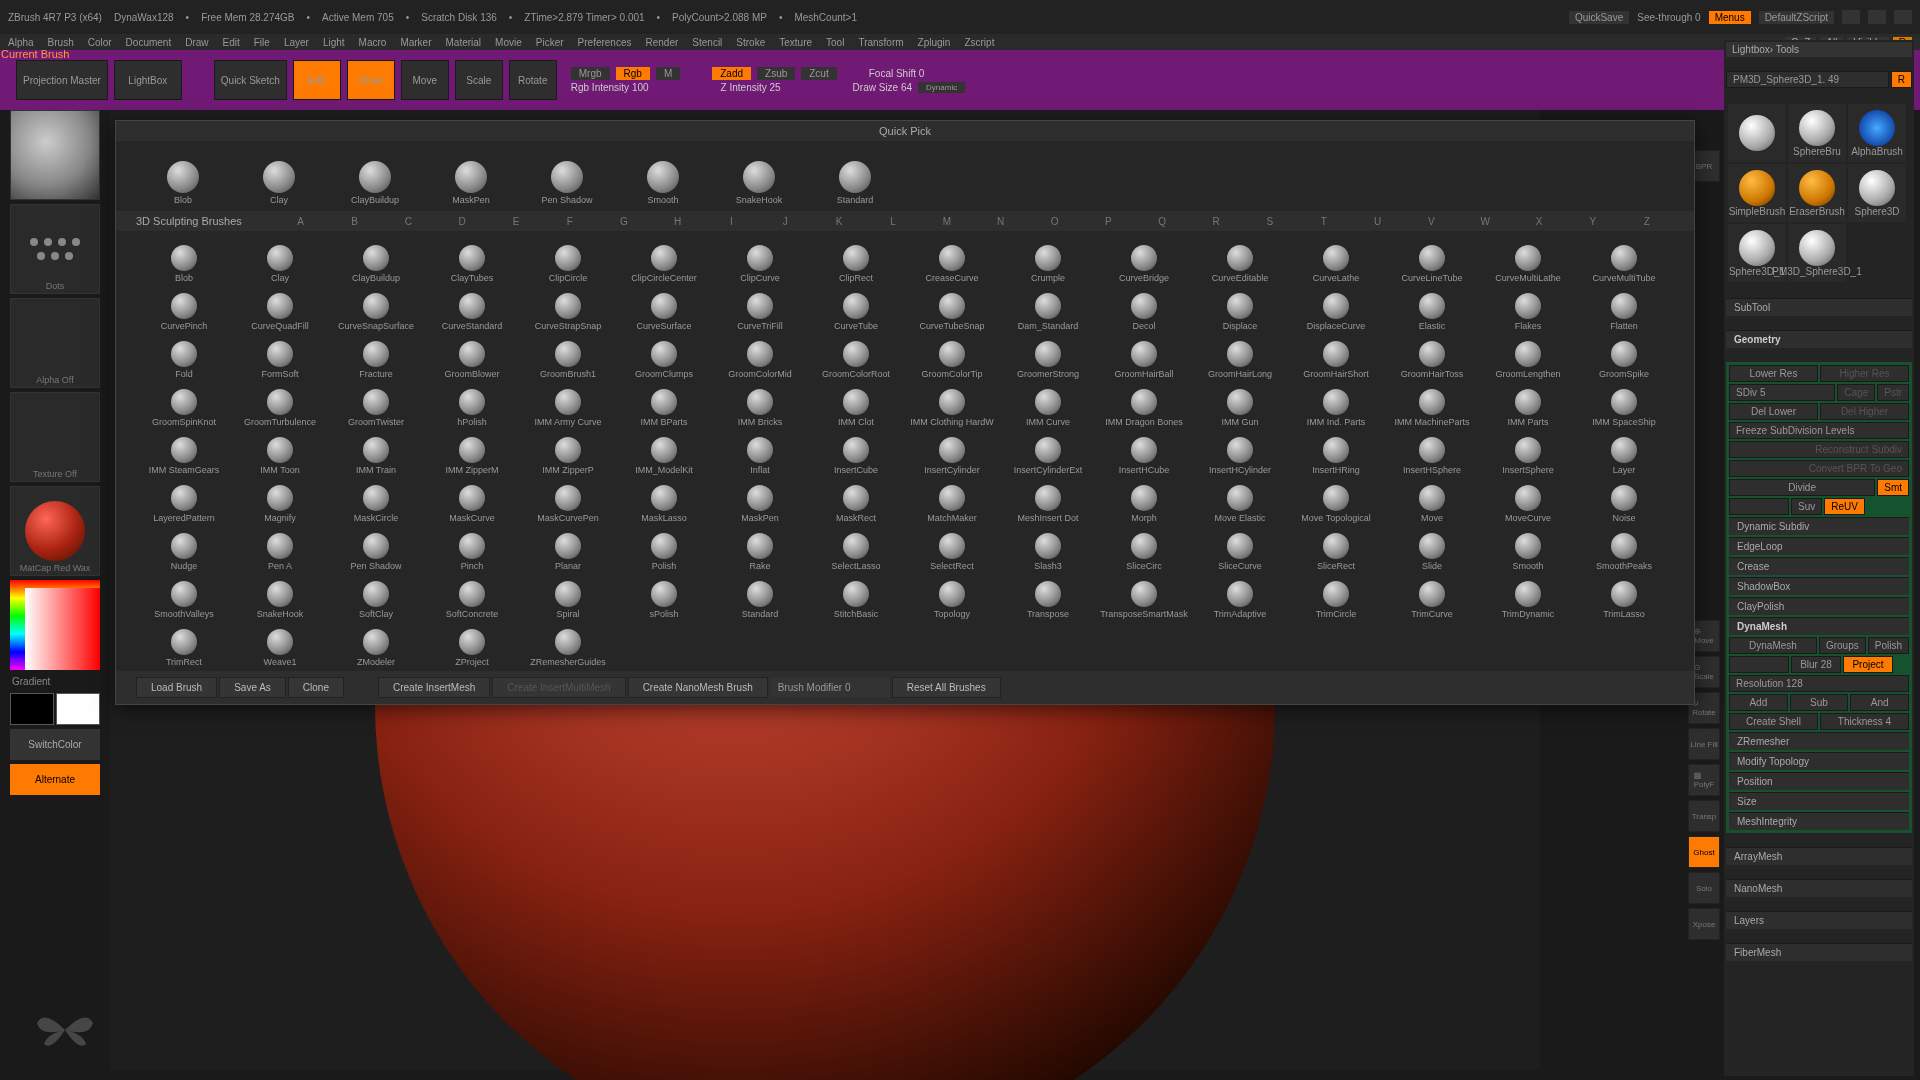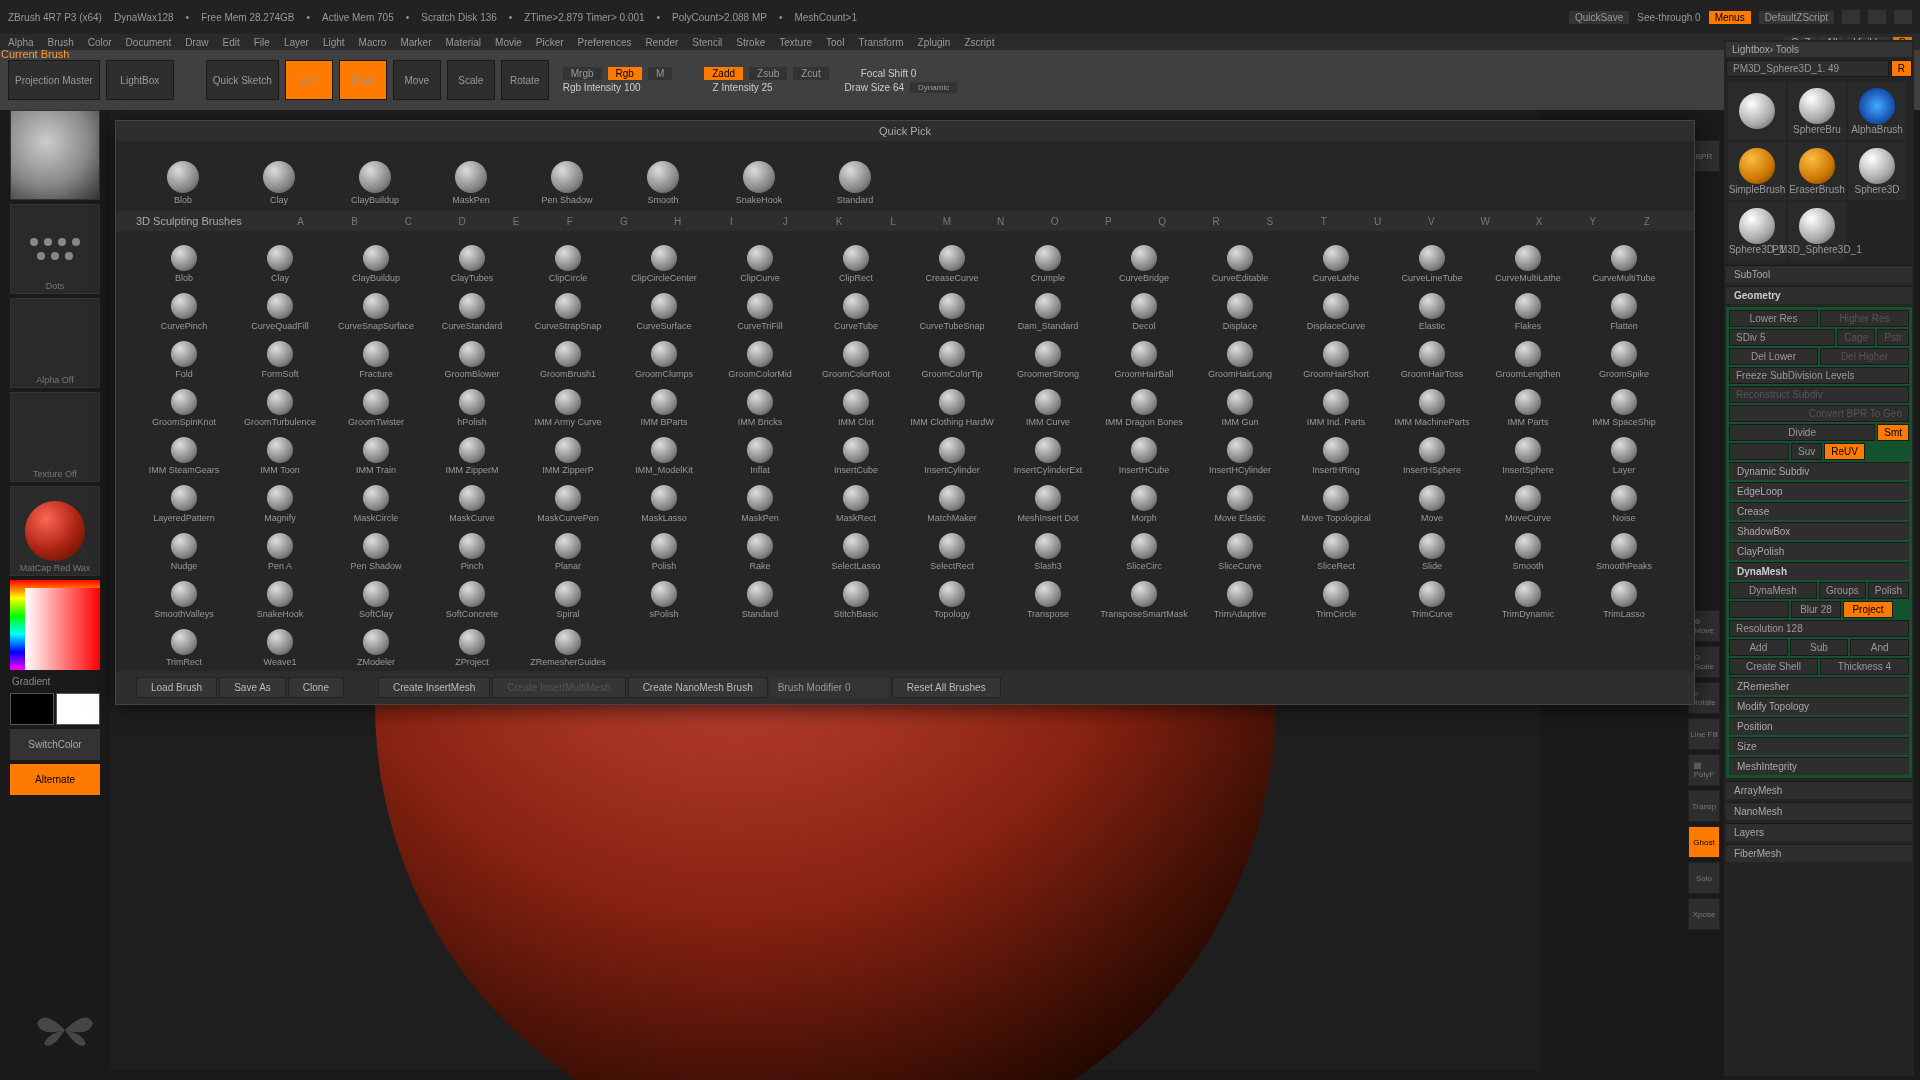--- a/index.html
+++ b/index.html
@@ -7,21 +7,21 @@
 .titlebar{height:20px;background:#222;display:flex;align-items:center;padding:17px 8px;gap:12px;font-size:10px;color:#888}
 .titlebar span{white-space:nowrap}
 .titlebar .right{margin-left:auto;display:flex;gap:8px;align-items:center}
 .titlebar .btn{background:#ff7a00;color:#000;padding:1px 6px}
 .titlebar .btn2{background:#333;padding:1px 6px}
 .winbtn{width:18px;height:14px;background:#333;display:inline-block}
 .menubar{height:16px;background:#2a2a2a;display:flex;align-items:center;padding:0 8px;gap:14px;font-size:10px;color:#777}
 .menubar .right{margin-left:auto;display:flex;gap:4px}
 .menubar .mbtn{background:#333;padding:0 6px;color:#aaa}
 .menubar .mbtn.o{background:#d97a00;color:#000}
-.toolbar{height:60px;background:#404040;display:flex;align-items:center;padding:4px 8px;gap:6px}
+.toolbar{height:60px;background:#701a75;display:flex;align-items:center;padding:4px 16px;gap:6px}
 .currentbrush{position:absolute;top:48px;left:1px;color:#ff9933;font-size:11px}
 .tbtn{background:#2e2e2e;border:1px solid #1a1a1a;padding:4px 6px;text-align:center;min-width:48px;height:40px;display:flex;flex-direction:column;justify-content:center;font-size:9px;color:#888}
 .tbtn.active{background:#ff7a00;color:#000}
 .tbtn.wide{min-width:68px}
 .sliders{display:flex;flex-direction:column;gap:2px;margin-left:8px}
 .slider-row{display:flex;gap:6px;align-items:center}
 .sbtn{background:#333;padding:1px 8px;font-size:10px}
 .sbtn.active{background:#ff7a00;color:#000}
 .sval{font-size:10px;color:#ccc}
 .stats{margin-left:auto;font-size:10px;color:#888;text-align:right;line-height:14px}
@@ -52,21 +52,21 @@
 .bgrid{display:flex;flex-wrap:wrap;padding:4px 20px;background:#262626;gap:0}
 .bgrid .bcell{width:96px;height:48px}
 .bgrid .bicon{width:26px;height:26px}
 .footer{display:flex;gap:2px;padding:6px 20px;background:#2e2e2e;align-items:center}
 .fbtn{background:#353535;padding:4px 14px;font-size:10px;color:#bbb;border:1px solid #222}
 .fbtn.dis{color:#555}
 .fslider{flex:0 0 120px;background:#333;padding:4px 8px;font-size:10px}
 .rightbar{position:absolute;right:200px;top:110px;width:32px;display:flex;flex-direction:column;gap:4px}
 .ricon{width:32px;height:32px;background:#2e2e2e;border:1px solid #222;display:flex;align-items:center;justify-content:center;font-size:8px;color:#777;flex-direction:column}
 .ricon.active{background:#ff7a00;color:#000}
-.panel{position:absolute;right:6px;top:40px;width:190px;bottom:4px;background:#242424;display:flex;flex-direction:column;gap:3px;padding:2px;overflow:hidden}
+.panel{position:absolute;right:6px;top:40px;width:190px;bottom:4px;background:#242424;display:flex;flex-direction:column;gap:14px;padding:2px;overflow:hidden}
 .panel .row{display:flex;gap:2px}
 .panel .hdr{background:#333;padding:2px 6px;font-size:10px;color:#aaa}
 .panel .pbtn{background:#2e2e2e;padding:2px 6px;font-size:10px;color:#999;flex:1;text-align:center;border:1px solid #1a1a1a}
 .panel .pbtn.active{background:#ff7a00;color:#000}
 .panel .pbtn.dim{color:#555}
 .toolgrid{display:flex;flex-wrap:wrap;gap:2px;padding:2px}
 .toolcell{width:58px;height:58px;background:#2a2a2a;display:flex;flex-direction:column;align-items:center;justify-content:center;font-size:8px;color:#888}
 .toolball{width:36px;height:36px;border-radius:50%;background:radial-gradient(circle at 35% 30%,#fff,#aaa 60%,#555)}
 .toolball.o{background:radial-gradient(circle at 35% 30%,#ffbb44,#cc7700 60%,#663300)}
 .accordion{background:#2e2e2e;padding:3px 8px;font-size:10px;color:#aaa;border-top:1px solid #1a1a1a;cursor:pointer}
@@ -843,21 +843,21 @@
     <div class="fbtn">Clone</div>
     <div style="width:30px"></div>
     <div class="fbtn">Create InsertMesh</div>
     <div class="fbtn dis">Create InsertMultiMesh</div>
     <div class="fbtn">Create NanoMesh Brush</div>
     <div class="fslider">Brush Modifier 0</div>
     <div class="fbtn">Reset All Brushes</div>
   </div>
 </div>
 
-<div class="rightbar" style="top:140px">
+<div class="rightbar" style="top:150px">
   <div class="ricon">BPR</div>
   <div style="height:430px"></div>
   <div class="ricon">⊕<br>Move</div>
   <div class="ricon">⊙<br>Scale</div>
   <div class="ricon">↻<br>Rotate</div>
   <div class="ricon">Line Fill</div>
   <div class="ricon">▦<br>PolyF</div>
   <div class="ricon">Transp</div>
   <div class="ricon active">Ghost</div>
   <div class="ricon">Solo</div>
@@ -913,21 +913,21 @@
     <div class="row">
         <div class="pbtn" style="text-align:left">SDiv 5</div>
         <div class="pbtn dim" style="flex:0 0 30px">Cage</div>
         <div class="pbtn dim" style="flex:0 0 30px">Pstr</div>
       </div>
     <div class="row">
         <div class="pbtn">Del Lower</div>
         <div class="pbtn dim">Del Higher</div>
       </div>
     <div class="pbtn" style="text-align:left">Freeze SubDivision Levels</div>
-    <div class="pbtn dim" style="text-align:left">Reconstruct Subdiv</div>
+    <div class="pbtn dim" style="text-align:right">Reconstruct Subdiv</div>
     <div class="pbtn dim" style="text-align:right">Convert BPR To Geo</div>
     <div class="row">
         <div class="pbtn">Divide</div>
         <div class="pbtn active" style="flex:0 0 30px">Smt</div>
       </div>
     <div class="row">
         <div class="pbtn" style="flex:0 0 60px"></div>
         <div class="pbtn" style="flex:0 0 30px">Suv</div>
         <div class="pbtn active" style="flex:0 0 40px">ReUV</div>
       </div>

